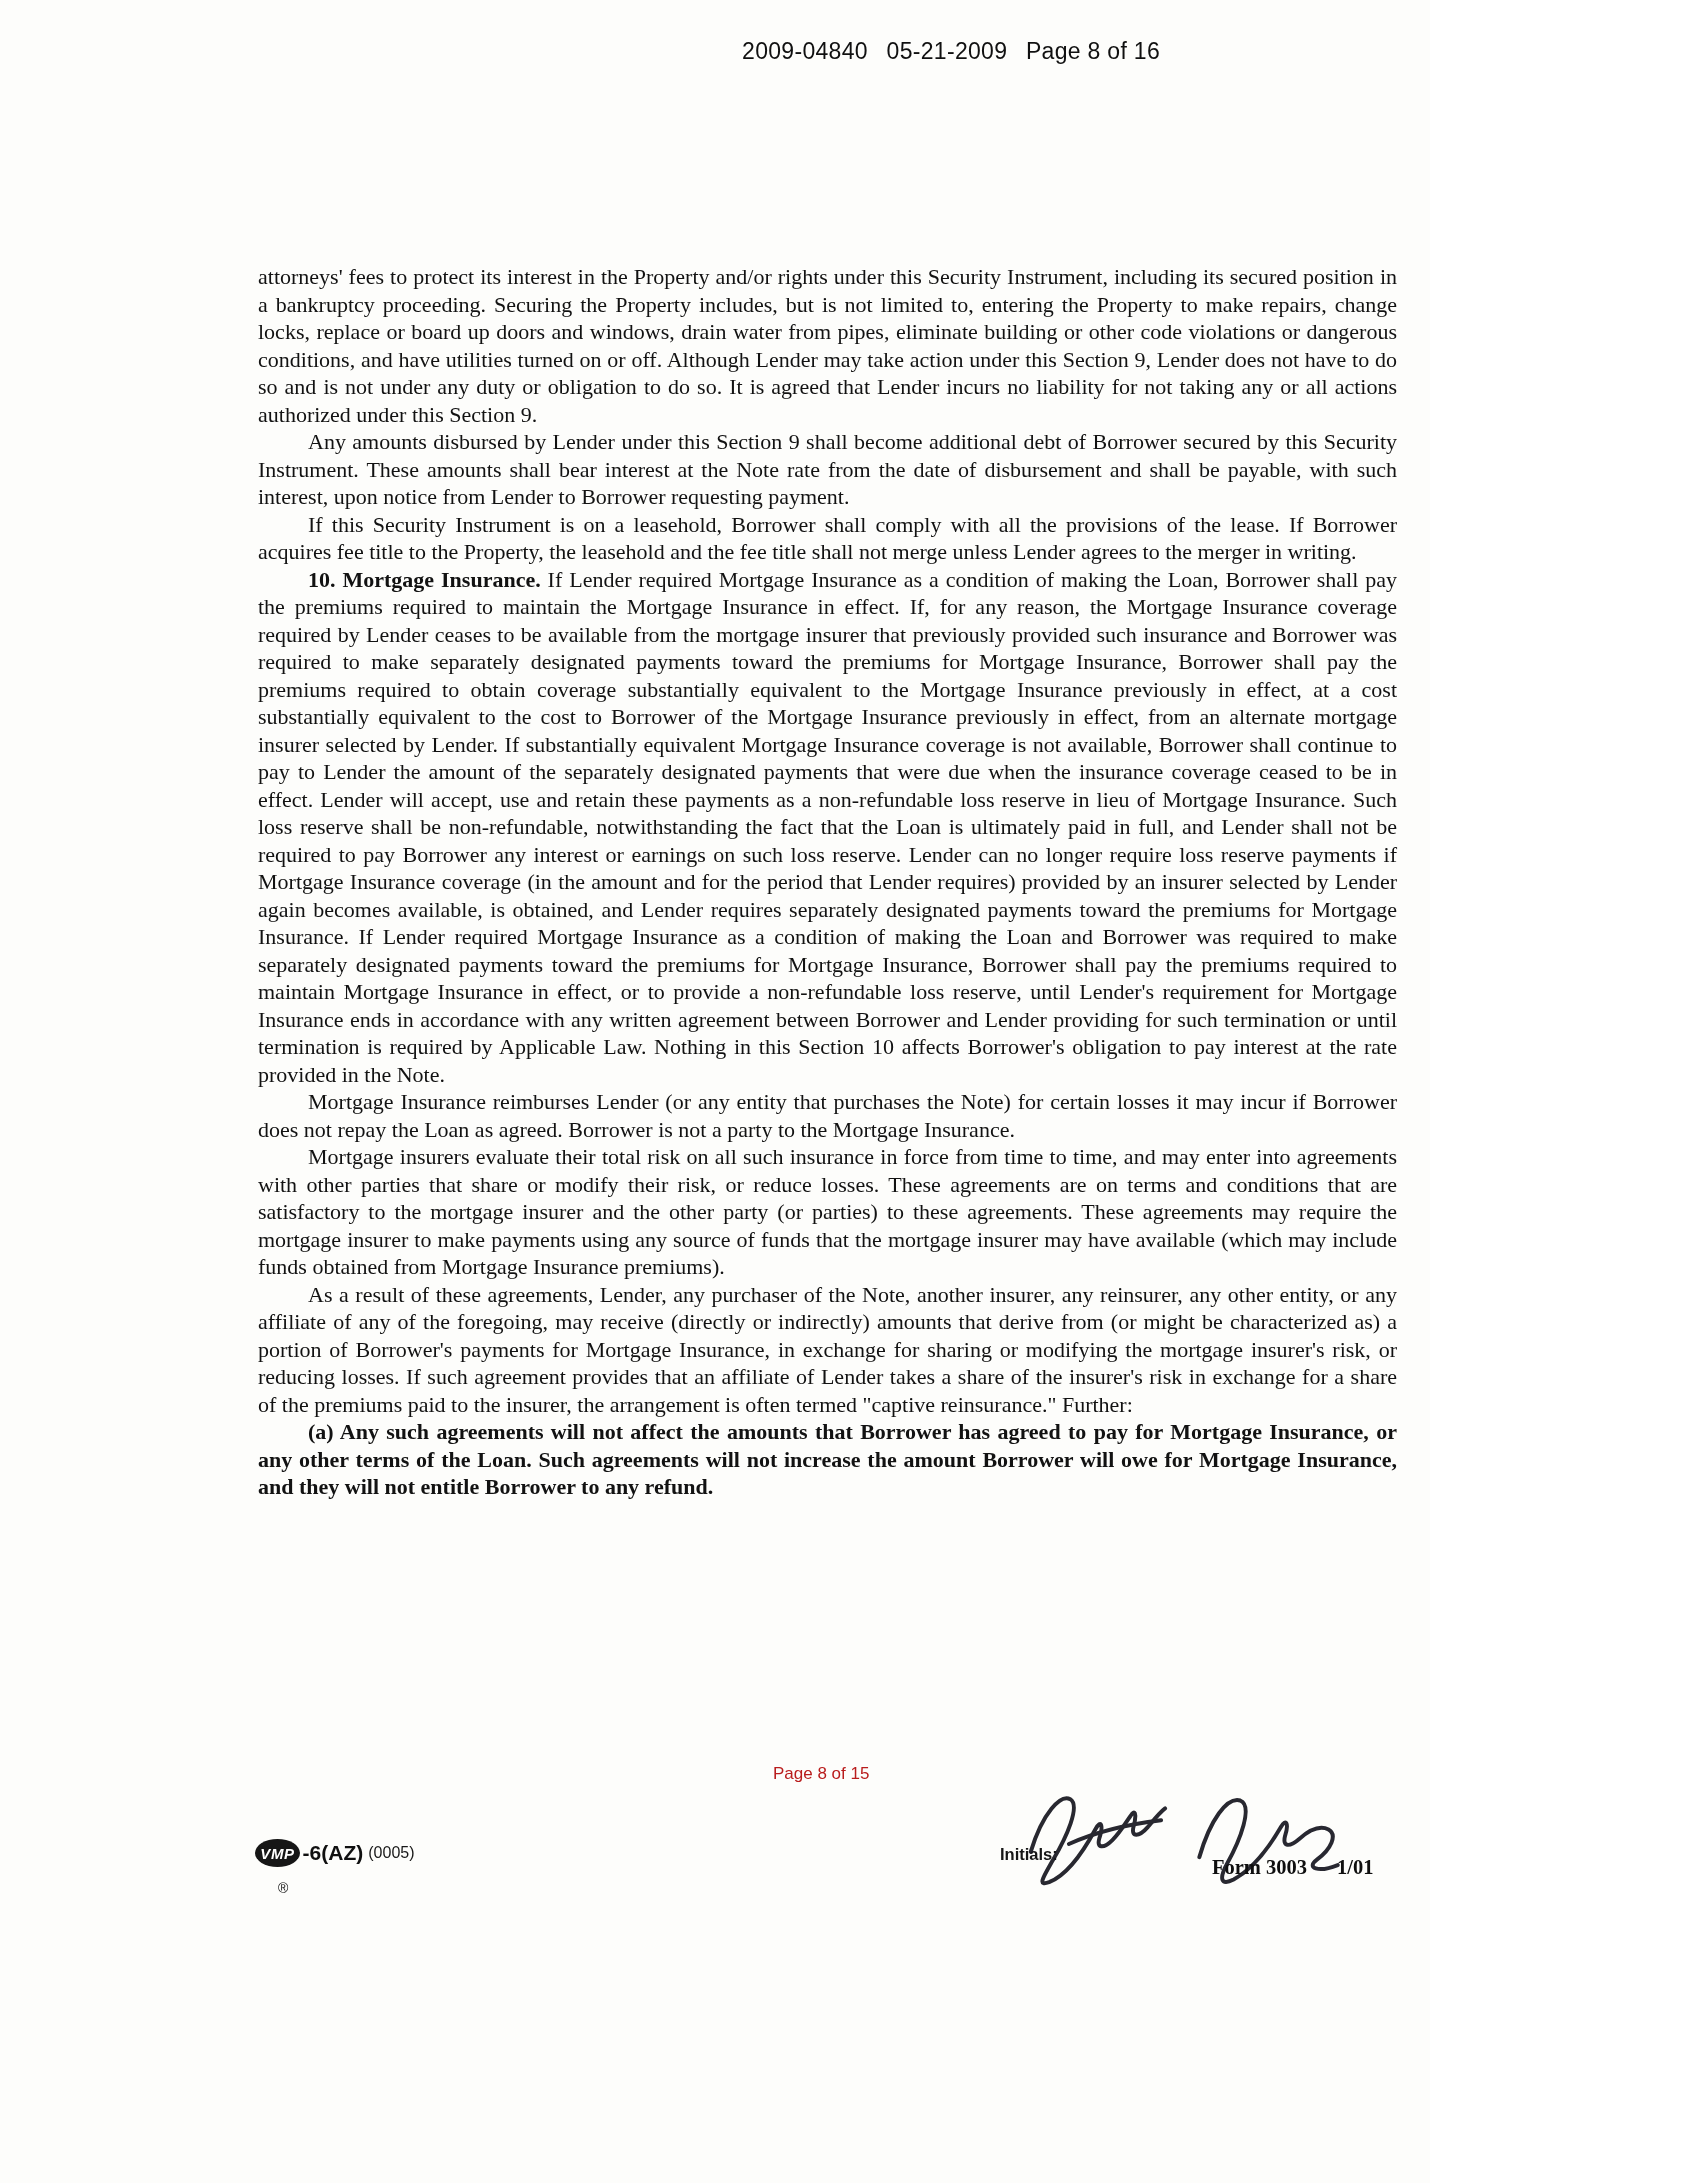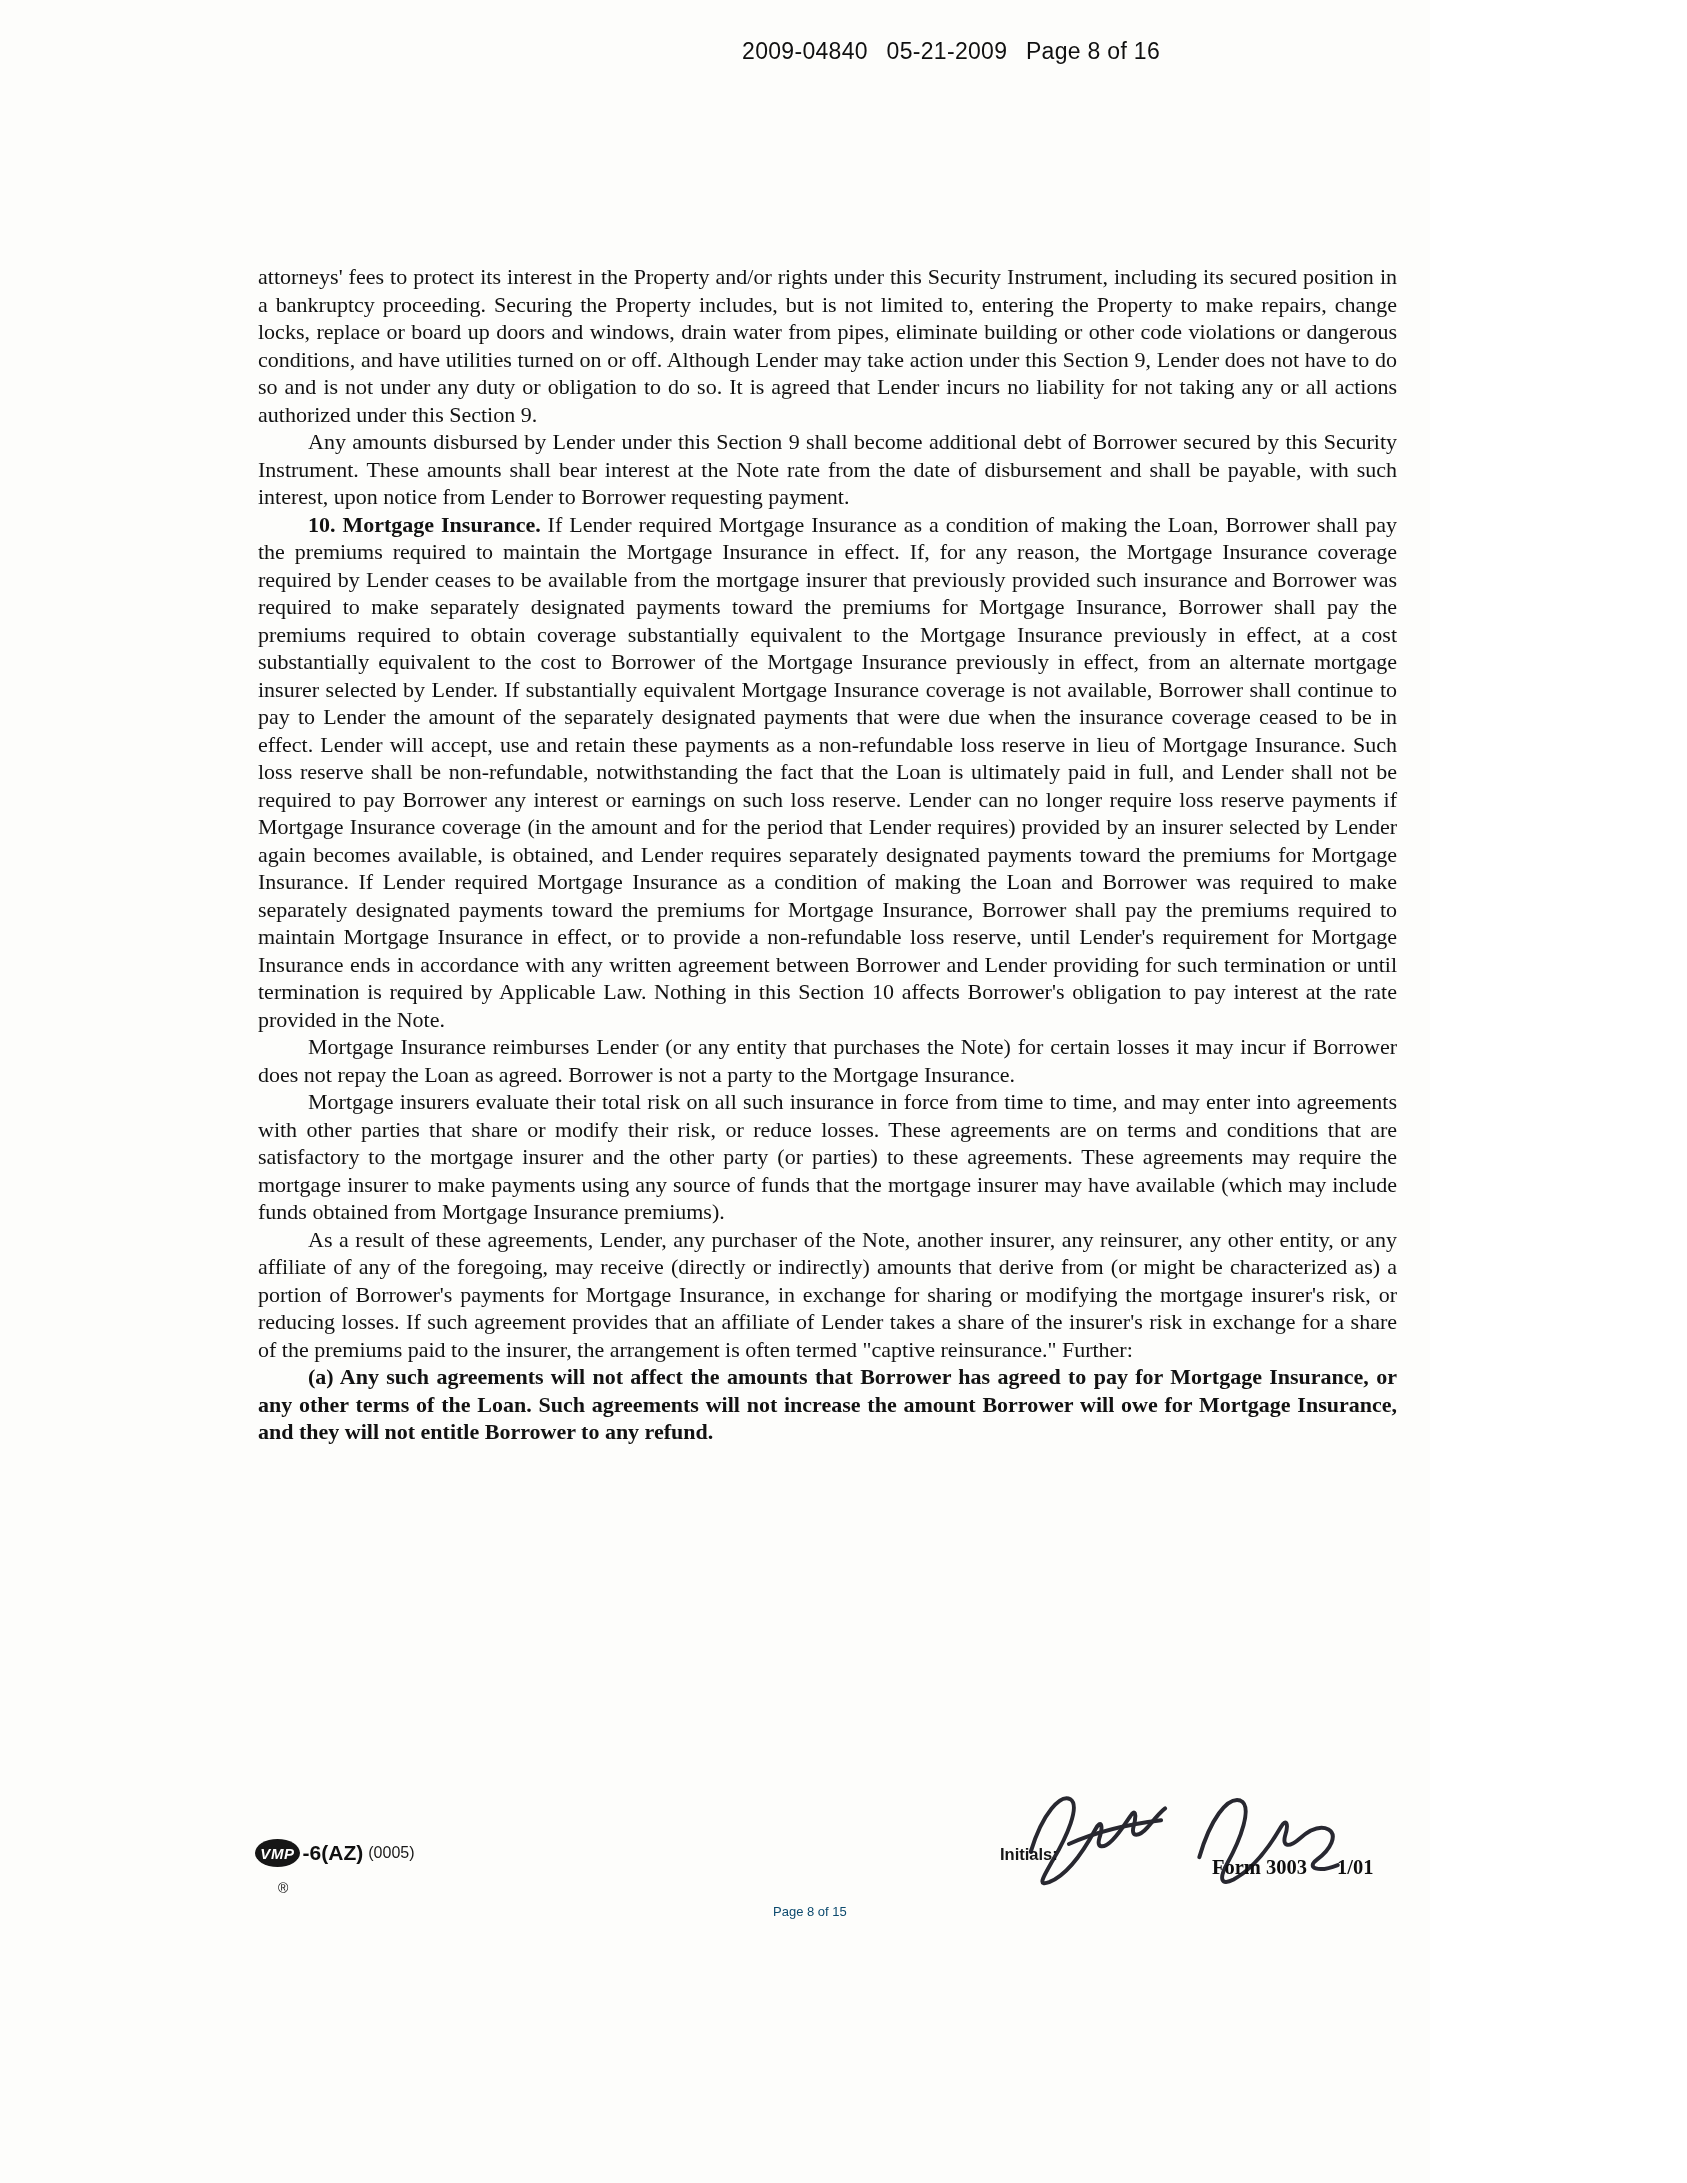--- a/index.html
+++ b/index.html
@@ -82,24 +82,24 @@
     position:absolute;
     left:278px;
     top:1880px;
     font-size:14px;
     font-family:"Liberation Sans", sans-serif;
     color:#101010;
   }
   .footer-page {
     position:absolute;
     left:773px;
-    top:1904px;
+    top:1764px;
     font-family:"Liberation Sans", sans-serif;
-    font-size:13px;
-    color:#0c4a6e;
+    font-size:17px;
+    color:#b91c1c;
   }
   .initials-label {
     position:absolute;
     left:1000px;
     top:1845px;
     font-family:"Liberation Sans", sans-serif;
     font-weight:bold;
     font-size:16.5px;
     color:#161616;
   }
@@ -129,20 +129,21 @@
 
   <div class="stamp">
     <span>2009-04840</span>
     <span>05-21-2009</span>
     <span>Page 8 of 16</span>
   </div>
 
   <div class="body-text">
       <p class="para">attorneys' fees to protect its interest in the Property and/or rights under this Security Instrument, including its secured position in a bankruptcy proceeding. Securing the Property includes, but is not limited to, entering the Property to make repairs, change locks, replace or board up doors and windows, drain water from pipes, eliminate building or other code violations or dangerous conditions, and have utilities turned on or off. Although Lender may take action under this Section 9, Lender does not have to do so and is not under any duty or obligation to do so. It is agreed that Lender incurs no liability for not taking any or all actions authorized under this Section 9.</p>
       <p class="para indent">Any amounts disbursed by Lender under this Section 9 shall become additional debt of Borrower secured by this Security Instrument. These amounts shall bear interest at the Note rate from the date of disbursement and shall be payable, with such interest, upon notice from Lender to Borrower requesting payment.</p>
+      <p class="para indent">If this Security Instrument is on a leasehold, Borrower shall comply with all the provisions of the lease. If Borrower acquires fee title to the Property, the leasehold and the fee title shall not merge unless Lender agrees to the merger in writing.</p>
       <p class="para indent"><b class="lead">10. Mortgage Insurance.</b> If Lender required Mortgage Insurance as a condition of making the Loan, Borrower shall pay the premiums required to maintain the Mortgage Insurance in effect. If, for any reason, the Mortgage Insurance coverage required by Lender ceases to be available from the mortgage insurer that previously provided such insurance and Borrower was required to make separately designated payments toward the premiums for Mortgage Insurance, Borrower shall pay the premiums required to obtain coverage substantially equivalent to the Mortgage Insurance previously in effect, at a cost substantially equivalent to the cost to Borrower of the Mortgage Insurance previously in effect, from an alternate mortgage insurer selected by Lender. If substantially equivalent Mortgage Insurance coverage is not available, Borrower shall continue to pay to Lender the amount of the separately designated payments that were due when the insurance coverage ceased to be in effect. Lender will accept, use and retain these payments as a non-refundable loss reserve in lieu of Mortgage Insurance. Such loss reserve shall be non-refundable, notwithstanding the fact that the Loan is ultimately paid in full, and Lender shall not be required to pay Borrower any interest or earnings on such loss reserve. Lender can no longer require loss reserve payments if Mortgage Insurance coverage (in the amount and for the period that Lender requires) provided by an insurer selected by Lender again becomes available, is obtained, and Lender requires separately designated payments toward the premiums for Mortgage Insurance. If Lender required Mortgage Insurance as a condition of making the Loan and Borrower was required to make separately designated payments toward the premiums for Mortgage Insurance, Borrower shall pay the premiums required to maintain Mortgage Insurance in effect, or to provide a non-refundable loss reserve, until Lender's requirement for Mortgage Insurance ends in accordance with any written agreement between Borrower and Lender providing for such termination or until termination is required by Applicable Law. Nothing in this Section 10 affects Borrower's obligation to pay interest at the rate provided in the Note.</p>
       <p class="para indent">Mortgage Insurance reimburses Lender (or any entity that purchases the Note) for certain losses it may incur if Borrower does not repay the Loan as agreed. Borrower is not a party to the Mortgage Insurance.</p>
       <p class="para indent">Mortgage insurers evaluate their total risk on all such insurance in force from time to time, and may enter into agreements with other parties that share or modify their risk, or reduce losses. These agreements are on terms and conditions that are satisfactory to the mortgage insurer and the other party (or parties) to these agreements. These agreements may require the mortgage insurer to make payments using any source of funds that the mortgage insurer may have available (which may include funds obtained from Mortgage Insurance premiums).</p>
       <p class="para indent">As a result of these agreements, Lender, any purchaser of the Note, another insurer, any reinsurer, any other entity, or any affiliate of any of the foregoing, may receive (directly or indirectly) amounts that derive from (or might be characterized as) a portion of Borrower's payments for Mortgage Insurance, in exchange for sharing or modifying the mortgage insurer's risk, or reducing losses. If such agreement provides that an affiliate of Lender takes a share of the insurer's risk in exchange for a share of the premiums paid to the insurer, the arrangement is often termed "captive reinsurance." Further:</p>
       <p class="para indent bold">(a) Any such agreements will not affect the amounts that Borrower has agreed to pay for Mortgage Insurance, or any other terms of the Loan. Such agreements will not increase the amount Borrower will owe for Mortgage Insurance, and they will not entitle Borrower to any refund.</p>
     </div>
 
   <div class="footer-left">
     <div class="vmp-oval">VMP</div>
     <div class="form-code">-6(AZ)</div>

